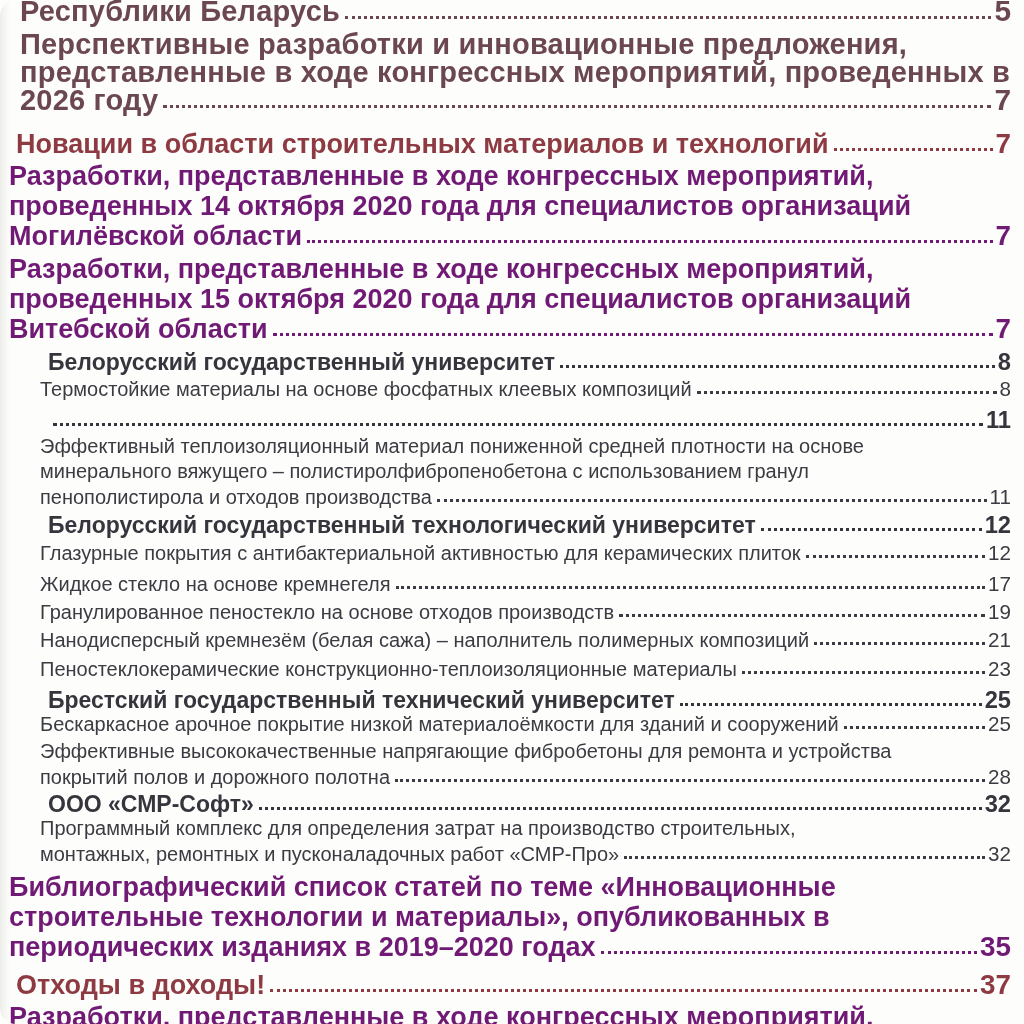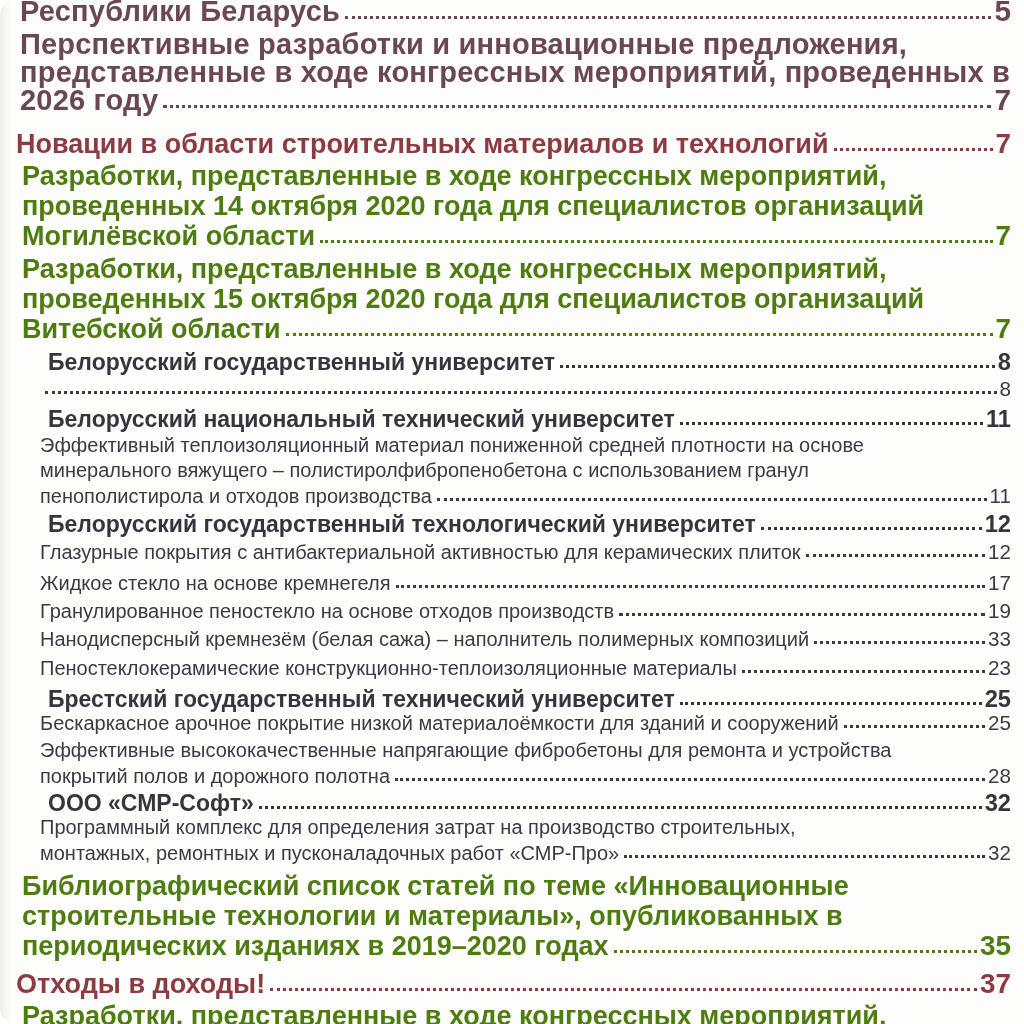--- a/index.html
+++ b/index.html
@@ -30,21 +30,21 @@
     flex: 1 1 auto; min-width: 14px;
     border-bottom: 3px dotted currentColor;
     margin: 0 3px 0 5px;
     transform: translateY(-2px);
   }
   .pg { flex: none; font-size: 1.03em; letter-spacing: 0; }
 
   
   .s-top { font-size: 29px; font-weight: 700; color: #6b4751; line-height: 28px; padding-left: 20px; letter-spacing: .2px; }
   .s-red { font-size: 27px; font-weight: 700; color: #8e3a42; line-height: 30px; padding-left: 16px; }
-  .s-dark { font-size: 27px; font-weight: 700; color: #4d7c0f; line-height: 30px; padding-left: 22px; }
+  .s-dark { font-size: 27px; font-weight: 700; color: #701a75; line-height: 30px; padding-left: 9px; }
   .s-uni { font-size: 23px; font-weight: 700; color: #36353d; line-height: 28px; padding-left: 48px; }
   .s-sub { font-size: 20px; font-weight: 400; color: #3b3b43; line-height: 25px; padding-left: 40px; }
 
   
   .toc > :nth-child(1)  { margin-top: -3px; }
   .toc > :nth-child(2)  { margin-top: 5px; }
   .toc > :nth-child(3)  { margin-top: 15px; }
   .toc > :nth-child(4)  { margin-top: 2px; }
   .toc > :nth-child(5)  { margin-top: 3px; }
   .toc > :nth-child(6)  { margin-top: 4px; }
@@ -127,27 +127,27 @@
       </div>
       <div class="toc-entry s-uni">
         <div class="line">
           <span class="txt">Белорусский государственный университет</span>
           <span class="dots"></span>
           <span class="pg">8</span>
         </div>
       </div>
       <div class="toc-entry s-sub">
         <div class="line">
+          <span class="txt">Термостойкие материалы на основе фосфатных клеевых композиций</span>
           <span class="dots"></span>
           <span class="pg">8</span>
         </div>
       </div>
       <div class="toc-entry s-uni">
         <div class="line">
-          <span class="txt">Белорусский национальный технический университет</span>
           <span class="dots"></span>
           <span class="pg">11</span>
         </div>
       </div>
       <div class="toc-entry s-sub">
         <div class="line">
           <span class="txt">Эффективный теплоизоляционный материал пониженной средней плотности на основе</span>
         </div>
         <div class="line">
           <span class="txt">минерального вяжущего – полистиролфибропенобетона с использованием гранул</span>
@@ -183,21 +183,21 @@
         <div class="line">
           <span class="txt">Гранулированное пеностекло на основе отходов производств</span>
           <span class="dots"></span>
           <span class="pg">19</span>
         </div>
       </div>
       <div class="toc-entry s-sub">
         <div class="line">
           <span class="txt">Нанодисперсный кремнезём (белая сажа) – наполнитель полимерных композиций</span>
           <span class="dots"></span>
-          <span class="pg">33</span>
+          <span class="pg">21</span>
         </div>
       </div>
       <div class="toc-entry s-sub">
         <div class="line">
           <span class="txt">Пеностеклокерамические конструкционно-теплоизоляционные материалы</span>
           <span class="dots"></span>
           <span class="pg">23</span>
         </div>
       </div>
       <div class="toc-entry s-uni">

